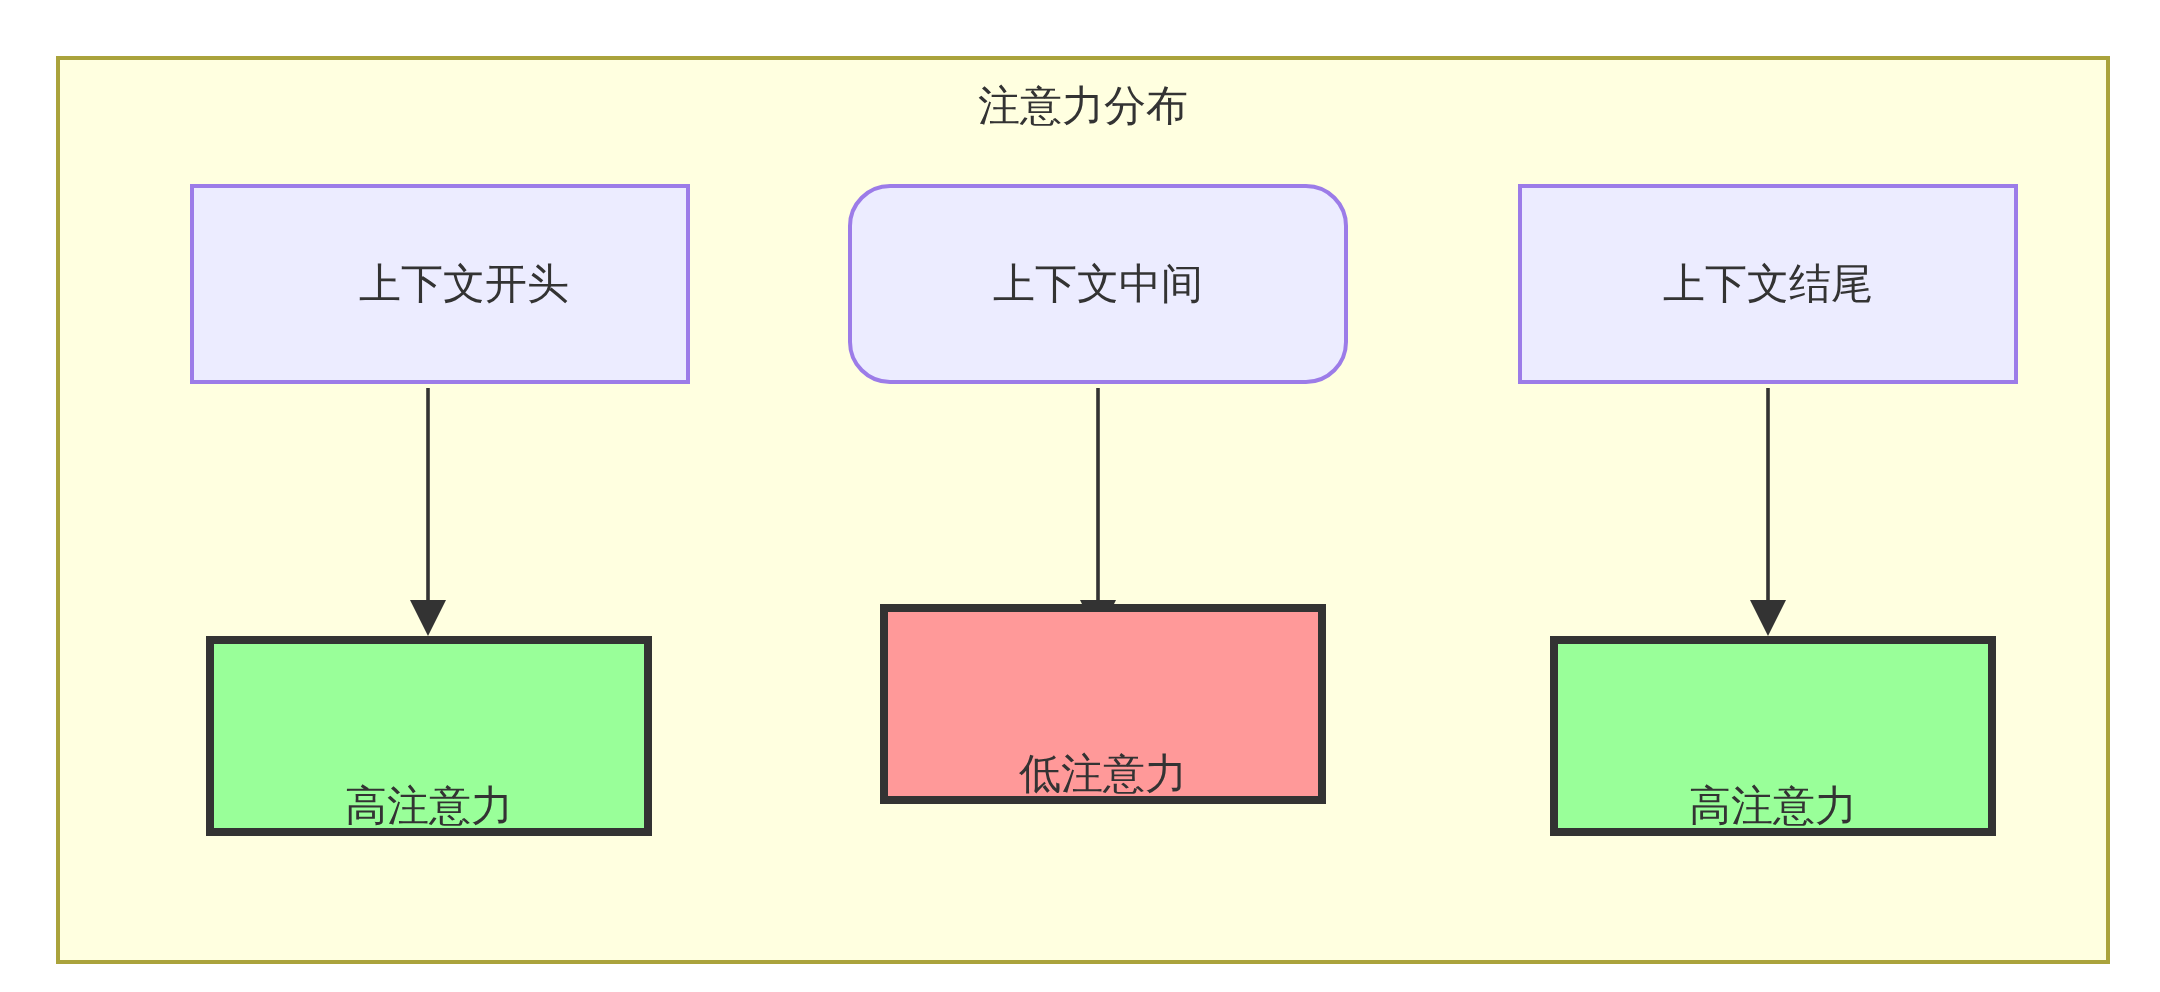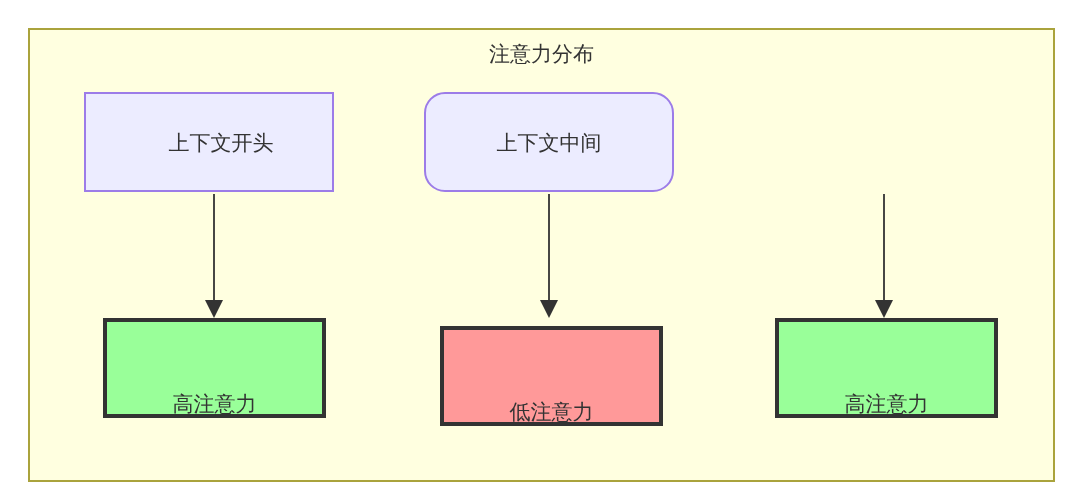--- a/index.html
+++ b/index.html
@@ -61,26 +61,26 @@
     border: 4px solid #333333;
     align-items: flex-end;
   }
   .fill-high {
     background: #99ff99;
   }
   .fill-low {
     background: #ff9999;
   }
   
-  #node-ctx-start  { left: 84px;  top: 92px; padding-left: 24px; }
+  #node-ctx-start  { left: 95px;  top: 92px; padding-left: 24px; }
   #node-ctx-middle { left: 424px; top: 92px; border-radius: 21px; }
   #node-ctx-end    { left: 759px; top: 92px; }
   
   #node-att-start  { left: 103px; top: 318px; }
-  #node-att-middle { left: 440px; top: 326px; }
+  #node-att-middle { left: 440px; top: 302px; }
   #node-att-end    { left: 775px; top: 318px; }
   
   .edge {
     position: absolute;
     overflow: visible;
     pointer-events: none;
   }
   .edge-line {
     stroke: #333333;
     stroke-width: 1.8;
@@ -116,20 +116,23 @@
   </svg>
 
   <div class="node node-context" id="node-ctx-start">
     <span>上下文开头</span>
   </div>
 
   <div class="node node-context" id="node-ctx-middle">
     <span>上下文中间</span>
   </div>
 
+  <div class="node node-context" id="node-ctx-end">
+    <span>上下文结尾</span>
+  </div>
 
   <div class="node node-attention fill-high" id="node-att-start">
     <span>高注意力</span>
   </div>
 
   <div class="node node-attention fill-low" id="node-att-middle">
     <span>低注意力</span>
   </div>
 
   <div class="node node-attention fill-high" id="node-att-end">

